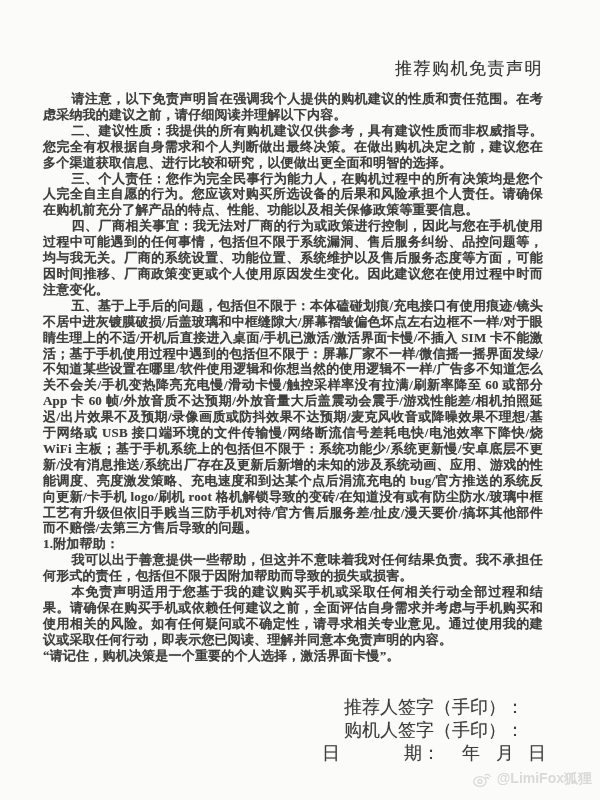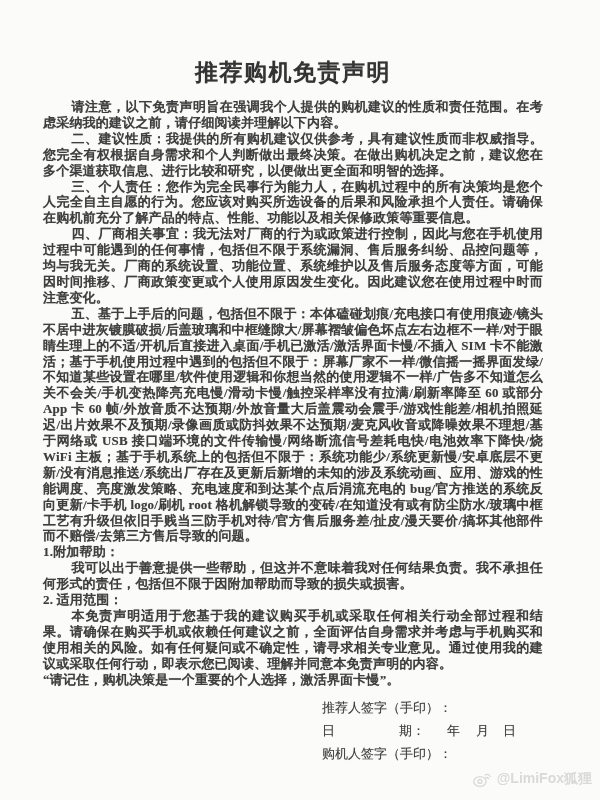--- a/index.html
+++ b/index.html
@@ -9,42 +9,43 @@
     position:relative;
     overflow:hidden;
     font-family:"Liberation Serif","DejaVu Serif",serif;
     color:#3e3e3e;
   }
   .doc{
     position:absolute;top:57px;left:43px;width:500px;
     text-shadow:0 0 0.7px rgba(95,95,95,0.55);
   }
   .doc-title{
-    text-align:center;
-    font-weight:bold;
-    font-size:23px;
+    text-align:right;
+    font-weight:normal;
+    font-size:17px;
     letter-spacing:1.5px;
     margin:0 0 11px 0;
     color:#333;
   }
   .doc p{
     margin:0;
     font-size:13px;
     line-height:15.9px;
     letter-spacing:0.2px;
     text-align:justify;
     text-indent:2.2em;
     font-weight:bold;
   }
   .doc p.no-indent{text-indent:0;}
   .sig-block{
     position:absolute;left:322px;top:696px;
-    font-size:13px;line-height:23px;
+    font-size:18px;line-height:23px;
     text-shadow:0 0 0.7px rgba(95,95,95,0.5);
     white-space:nowrap;
+    text-align:center;
   }
   .sig-line{display:block;}
   .date-row span{display:inline-block;}
   .d-gap1{margin-right:64px;}
   .d-gap2{margin-right:22px;}
   .d-gap3{margin-right:16px;}
   .d-gap4{margin-right:14px;}
   .watermark{
     position:absolute;right:8px;top:770px;
     display:flex;align-items:center;gap:5px;
@@ -59,31 +60,30 @@
 
 <div class="doc">
   <h1 class="doc-title">推荐购机免责声明</h1>
   <p>请注意，以下免责声明旨在强调我个人提供的购机建议的性质和责任范围。在考虑采纳我的建议之前，请仔细阅读并理解以下内容。</p>
   <p>二、建议性质：我提供的所有购机建议仅供参考，具有建议性质而非权威指导。您完全有权根据自身需求和个人判断做出最终决策。在做出购机决定之前，建议您在多个渠道获取信息、进行比较和研究，以便做出更全面和明智的选择。</p>
   <p>三、个人责任：您作为完全民事行为能力人，在购机过程中的所有决策均是您个人完全自主自愿的行为。您应该对购买所选设备的后果和风险承担个人责任。请确保在购机前充分了解产品的特点、性能、功能以及相关保修政策等重要信息。</p>
   <p>四、厂商相关事宜：我无法对厂商的行为或政策进行控制，因此与您在手机使用过程中可能遇到的任何事情，包括但不限于系统漏洞、售后服务纠纷、品控问题等，均与我无关。厂商的系统设置、功能位置、系统维护以及售后服务态度等方面，可能因时间推移、厂商政策变更或个人使用原因发生变化。因此建议您在使用过程中时而注意变化。</p>
   <p>五、基于上手后的问题，包括但不限于：本体磕碰划痕/充电接口有使用痕迹/镜头不居中进灰镀膜破损/后盖玻璃和中框缝隙大/屏幕褶皱偏色坏点左右边框不一样/对于眼睛生理上的不适/开机后直接进入桌面/手机已激活/激活界面卡慢/不插入 SIM 卡不能激活；基于手机使用过程中遇到的包括但不限于：屏幕厂家不一样/微信摇一摇界面发绿/不知道某些设置在哪里/软件使用逻辑和你想当然的使用逻辑不一样/广告多不知道怎么关不会关/手机变热降亮充电慢/滑动卡慢/触控采样率没有拉满/刷新率降至 60 或部分 App 卡 60 帧/外放音质不达预期/外放音量大后盖震动会震手/游戏性能差/相机拍照延迟/出片效果不及预期/录像画质或防抖效果不达预期/麦克风收音或降噪效果不理想/基于网络或 USB 接口端环境的文件传输慢/网络断流信号差耗电快/电池效率下降快/烧 WiFi 主板；基于手机系统上的包括但不限于：系统功能少/系统更新慢/安卓底层不更新/没有消息推送/系统出厂存在及更新后新增的未知的涉及系统动画、应用、游戏的性能调度、亮度激发策略、充电速度和到达某个点后涓流充电的 bug/官方推送的系统反向更新/卡手机 logo/刷机 root 格机解锁导致的变砖/在知道没有或有防尘防水/玻璃中框工艺有升级但依旧手贱当三防手机对待/官方售后服务差/扯皮/漫天要价/搞坏其他部件而不赔偿/去第三方售后导致的问题。</p>
   <p class="no-indent">1.附加帮助：</p>
   <p>我可以出于善意提供一些帮助，但这并不意味着我对任何结果负责。我不承担任何形式的责任，包括但不限于因附加帮助而导致的损失或损害。</p>
-  <p class="no-indent">2. 适用范围：</p>
   <p>本免责声明适用于您基于我的建议购买手机或采取任何相关行动全部过程和结果。请确保在购买手机或依赖任何建议之前，全面评估自身需求并考虑与手机购买和使用相关的风险。如有任何疑问或不确定性，请寻求相关专业意见。通过使用我的建议或采取任何行动，即表示您已阅读、理解并同意本免责声明的内容。</p>
   <p class="no-indent">“请记住，购机决策是一个重要的个人选择，激活界面卡慢”。</p>
 </div>
 
 <div class="sig-block">
   <span class="sig-line">推荐人签字（手印）：</span>
+  <span class="sig-line">购机人签字（手印）：</span>
   <span class="sig-line date-row">
     <span class="d-gap1">日</span><span class="d-gap2">期：</span><span class="d-gap3">年</span><span class="d-gap4">月</span><span>日</span>
   </span>
-  <span class="sig-line">购机人签字（手印）：</span>
 </div>
 
 <div class="watermark">
   <span>
     <svg width="20" height="18" viewBox="0 0 24 22" fill="none" stroke="#d9d9d9" stroke-width="1.6" stroke-linecap="round">
       <ellipse cx="9.5" cy="14" rx="7.5" ry="6"></ellipse>
       <circle cx="9.5" cy="14" r="2.4"></circle>
       <path d="M16 6 q4 -2 6 2"></path>
       <path d="M16.5 9.5 q2.5 -1 3.8 1.2"></path>
     </svg>

